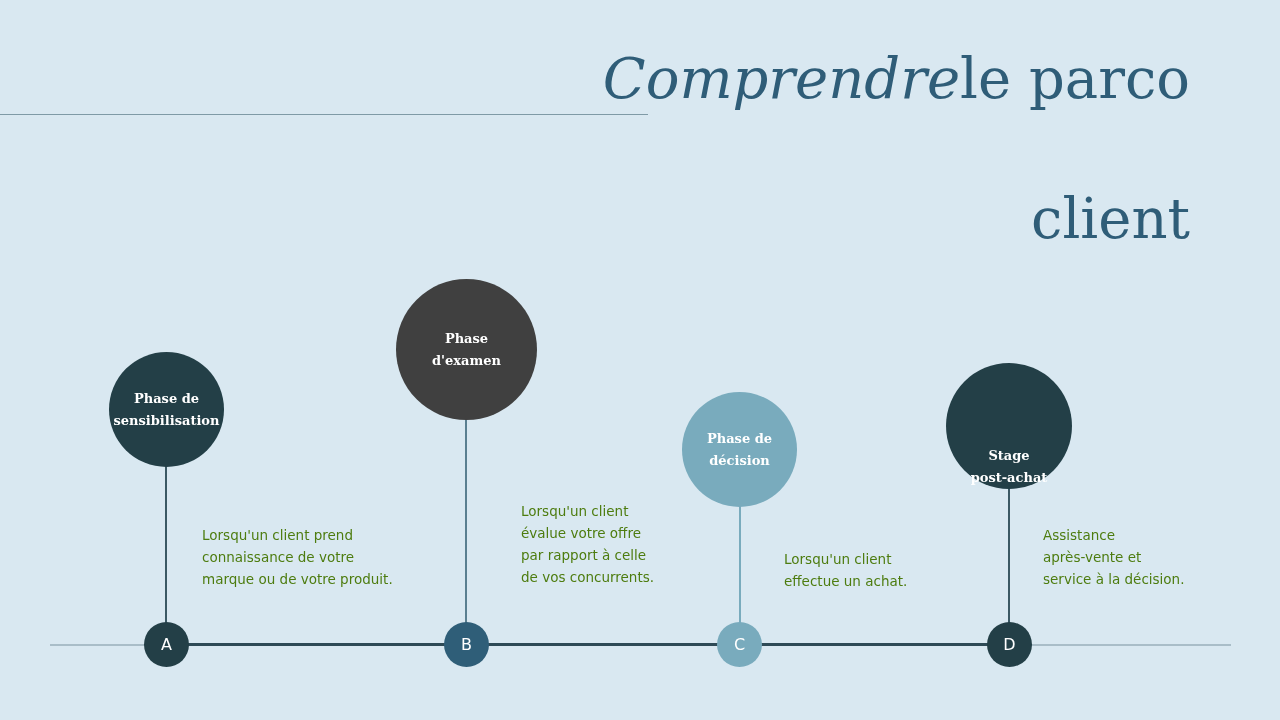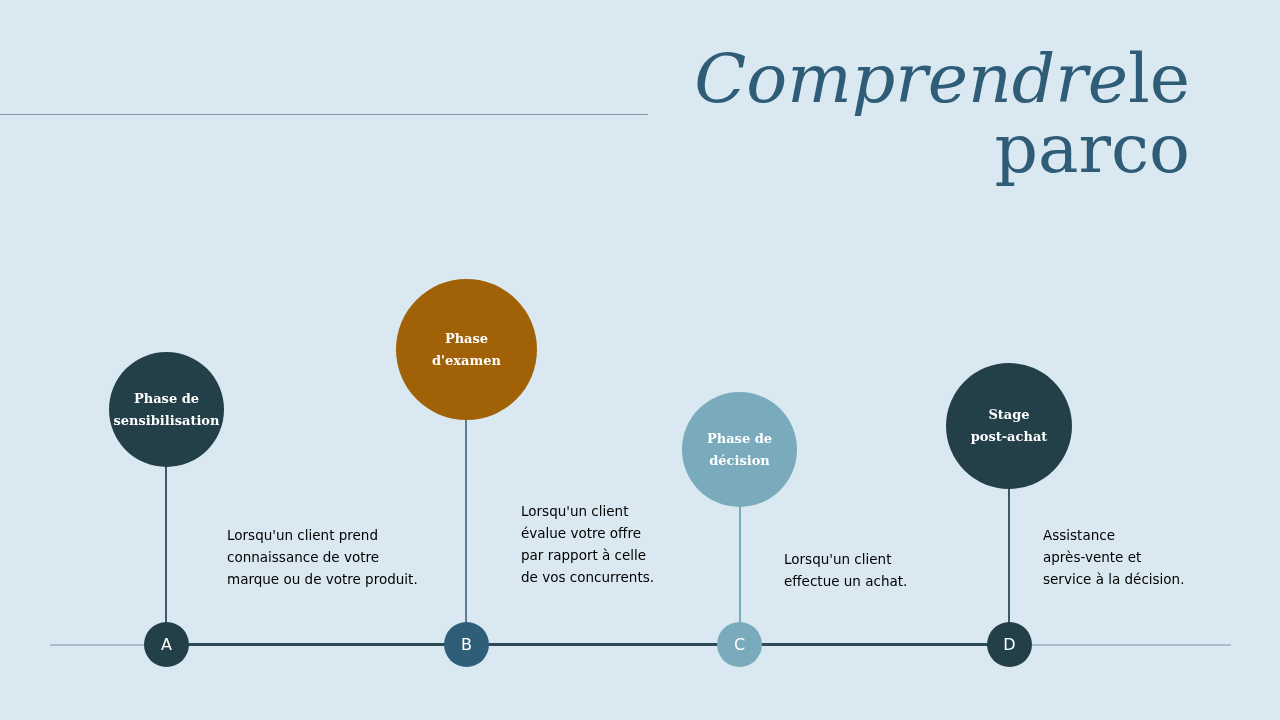--- a/index.html
+++ b/index.html
@@ -1,53 +1,54 @@
 <!DOCTYPE html>
 <html><head>
 <meta charset="utf-8">
 <style>
   html, body { margin:0; padding:0; }
   body { width:1280px; height:720px; background:#d9e8f1; position:relative; overflow:hidden; font-family:"Liberation Sans", sans-serif; }
   .top-rule { position:absolute; left:0; top:114px; width:648px; height:1px; background:#7f9aa6; }
-  .title { position:absolute; right:90px; top:44px; width:600px; text-align:right; font-family:"DejaVu Serif", "Liberation Serif", serif; color:#2f5d78; font-size:68px; line-height:70px; }
+  .title { position:absolute; right:90px; top:44px; width:600px; text-align:right; font-family:"DejaVu Serif", "Liberation Serif", serif; color:#2f5d78; font-size:56px; line-height:70px; }
   .title .ital { font-style:italic; }
   .baseline-light { position:absolute; left:50px; top:644px; width:1181px; height:2px; background:#a9bdc8; }
   .baseline-dark { position:absolute; left:166px; top:643px; width:843px; height:3px; background:#2e4a56; }
   .stem { position:absolute; width:2px; }
   .node { position:absolute; border-radius:50%; display:flex; align-items:center; justify-content:center; text-align:center; color:#ffffff; font-family:"DejaVu Serif", "Liberation Serif", serif; font-weight:bold; font-size:13px; line-height:22px; }
   .marker { position:absolute; width:45px; height:45px; border-radius:50%; display:flex; align-items:center; justify-content:center; color:#ffffff; font-size:16px; font-family:"DejaVu Sans", sans-serif; }
-  .desc { position:absolute; font-family:"DejaVu Sans", sans-serif; font-size:13.5px; line-height:22px; color:#000000; white-space:pre-line; }
+  .desc { position:absolute; font-family:"DejaVu Sans", sans-serif; font-size:13.5px; line-height:22px; color:#4d7c0f; white-space:pre-line; }
 </style>
 </head>
 <body>
 
 <div class="top-rule"></div>
 
 <div class="title">
   <span class="ital">Comprendre</span><span>le parco</span><br>
   <br>
+  <span>client</span>
 </div>
 
 <div class="baseline-light"></div>
 <div class="baseline-dark"></div>
 
 <div class="stem" style="left:165px; top:460px; height:185px; background:#3b5864;"></div>
 <div class="node" style="left:109px; top:352px; width:115px; height:115px; background:#233f47;">
   <span style="white-space:pre-line;">Phase de
 sensibilisation</span>
 </div>
 <div class="marker" style="left:144px; top:622px; background:#233f47;">
     <span>A</span>
   </div>
-<div class="desc" style="left:227px; top:524px;">Lorsqu'un client prend
+<div class="desc" style="left:202px; top:524px;">Lorsqu'un client prend
 connaissance de votre
 marque ou de votre produit.</div>
 
 <div class="stem" style="left:465px; top:415px; height:230px; background:#5a7f90;"></div>
-<div class="node" style="left:396px; top:279px; width:141px; height:141px; background:#a16207;">
+<div class="node" style="left:396px; top:279px; width:141px; height:141px; background:#404040;">
   <span style="white-space:pre-line;">Phase
 d'examen</span>
 </div>
 <div class="marker" style="left:444px; top:622px; background:#2f5e78;">
     <span>B</span>
   </div>
 <div class="desc" style="left:521px; top:500px;">Lorsqu'un client
 évalue votre offre
 par rapport à celle
 de vos concurrents.</div>
@@ -57,21 +58,21 @@
   <span style="white-space:pre-line;">Phase de
 décision</span>
 </div>
 <div class="marker" style="left:717px; top:622px; background:#79abbd;">
     <span>C</span>
   </div>
 <div class="desc" style="left:784px; top:548px;">Lorsqu'un client
 effectue un achat.</div>
 
 <div class="stem" style="left:1008px; top:485px; height:160px; background:#3b5864;"></div>
-<div class="node" style="left:946px; top:363px; width:126px; height:126px; background:#233f47;">
+<div class="node" style="left:946px; top:363px; width:126px; height:126px; background:#233f47;align-items:flex-end;">
   <span style="white-space:pre-line;">Stage
 post-achat</span>
 </div>
 <div class="marker" style="left:987px; top:622px; background:#233f47;">
     <span>D</span>
   </div>
 <div class="desc" style="left:1043px; top:524px;">Assistance
 après-vente et
 service à la décision.</div>
 

